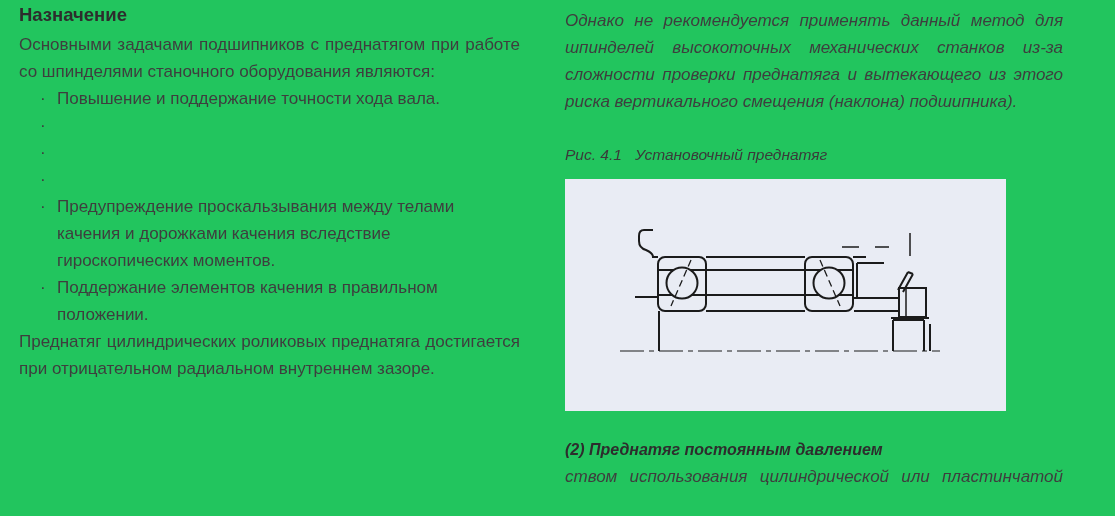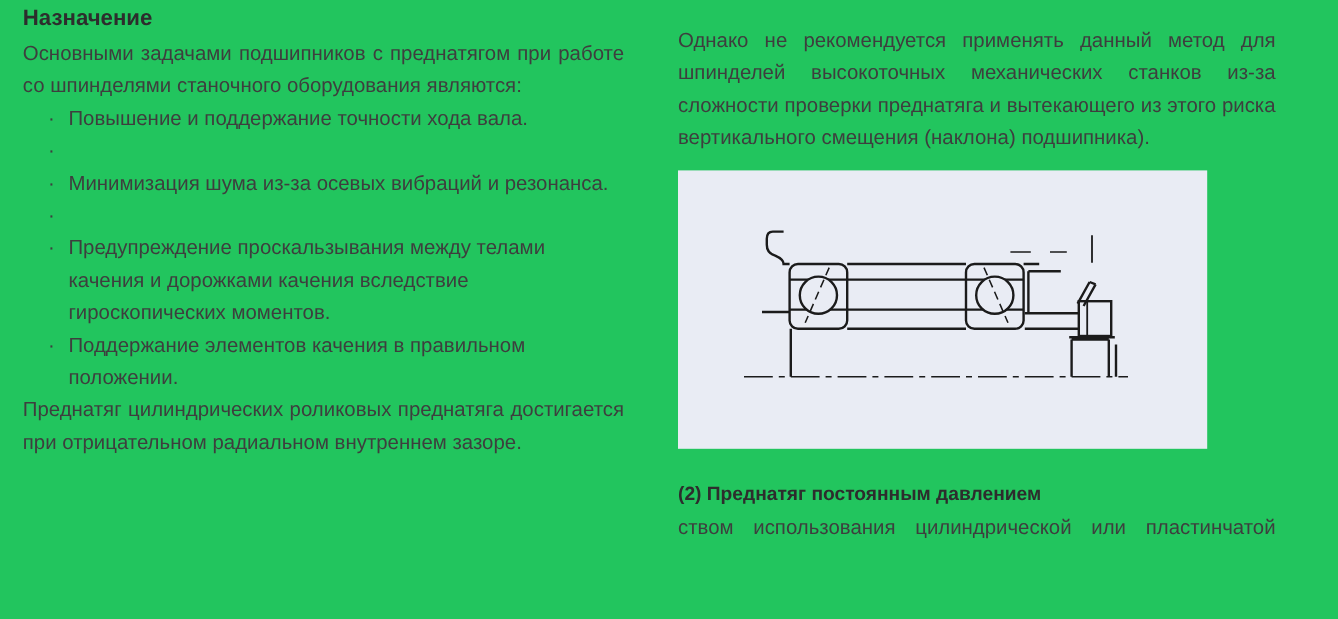--- a/index.html
+++ b/index.html
@@ -3,21 +3,21 @@
 <meta charset="utf-8">
 <style>
   html,body{margin:0;padding:0;}
   body{
     width:1115px;height:516px;overflow:hidden;background:#ffffff;
     font-family:"Liberation Sans", sans-serif;
   }
   .page{position:relative;width:1115px;height:516px;background:#22c55e;padding-left:19px;}
   .col{position:absolute;font-size:17px;line-height:27px;color:var(--text-color,#3e3e3e);}
   .col-left{left:19px;top:2px;width:501px;}
-  .col-right{left:565px;top:20px;width:498px;}
+  .col-right{left:565px;top:7px;width:498px;font-style:italic;}
   .section-heading{font-size:18.5px;font-weight:bold;color:#2d2d2d;margin:0 0 3px 0;line-height:26px;}
   p.just{margin:0;text-align:justify;}
   .bullets{margin:0;}
   .bullet{display:flex;}
   .bullet .dot{margin-left:21px;width:17px;min-width:17px;}
   .fig-caption{margin-top:30px;font-size:15.5px;line-height:20px;color:#3a3a3a;}
   .fig-caption .cap-label{margin-right:13px;}
   .fig-panel{margin-top:14px;width:441px;height:232px;background:var(--fig-bg,#e9ecf4);}
   .sub-heading{font-size:16px;font-weight:bold;color:#2d2d2d;margin:25px 0 0 0;line-height:27px;}
   .jline{margin:0;text-align:justify;text-align-last:justify;}
@@ -34,41 +34,43 @@
     <div class="bullets">
       <div class="bullet">
         <span class="dot">·</span>
         <span>Повышение и поддержание точности хода вала.</span>
       </div>
       <div class="bullet">
         <span class="dot">·</span>
       </div>
       <div class="bullet">
         <span class="dot">·</span>
-        <span>Минимизация шума из-за осевых вибраций и резонанса.</span>
       </div>
       <div class="bullet">
         <span class="dot">·</span>
       </div>
       <div class="bullet">
         <span class="dot">·</span>
         <span>Предупреждение проскальзывания между телами качения и дорожками качения вследствие гироскопических моментов.</span>
       </div>
       <div class="bullet">
         <span class="dot">·</span>
         <span>Поддержание элементов качения в правильном положении.</span>
       </div>
     </div>
 
     <p class="just">Преднатяг цилиндрических роликовых преднатяга достигается при отрицательном радиальном внутреннем зазоре.</p>
   </div>
 
   <div class="col col-right">
     <p class="just">Однако не рекомендуется применять данный метод для шпинделей высокоточных механических станков из-за сложности проверки преднатяга и вытекающего из этого риска вертикального смещения (наклона) подшипника).</p>
 
+    <div class="fig-caption">
+      <span class="cap-label">Рис. 4.1</span><span>Установочный преднатяг</span>
+    </div>
 
     <div class="fig-panel">
       <svg width="441" height="232" viewBox="0 0 441 232" xmlns="http://www.w3.org/2000/svg">
         <g stroke="var(--fig-line,#1b1b1b)" fill="none" stroke-width="2" stroke-linecap="butt">
 
           <path d="M 88,51 L 79,51 Q 74,51 74,57 L 74,62 Q 74,69 81,71 Q 88,74 88,78 L 93,78"></path>
 
           <path d="M141,78 H240 M141,91 H240 M141,116 H240 M141,132 H240"></path>
 
           <path d="M70,118 H93 M94,132 V172"></path>

